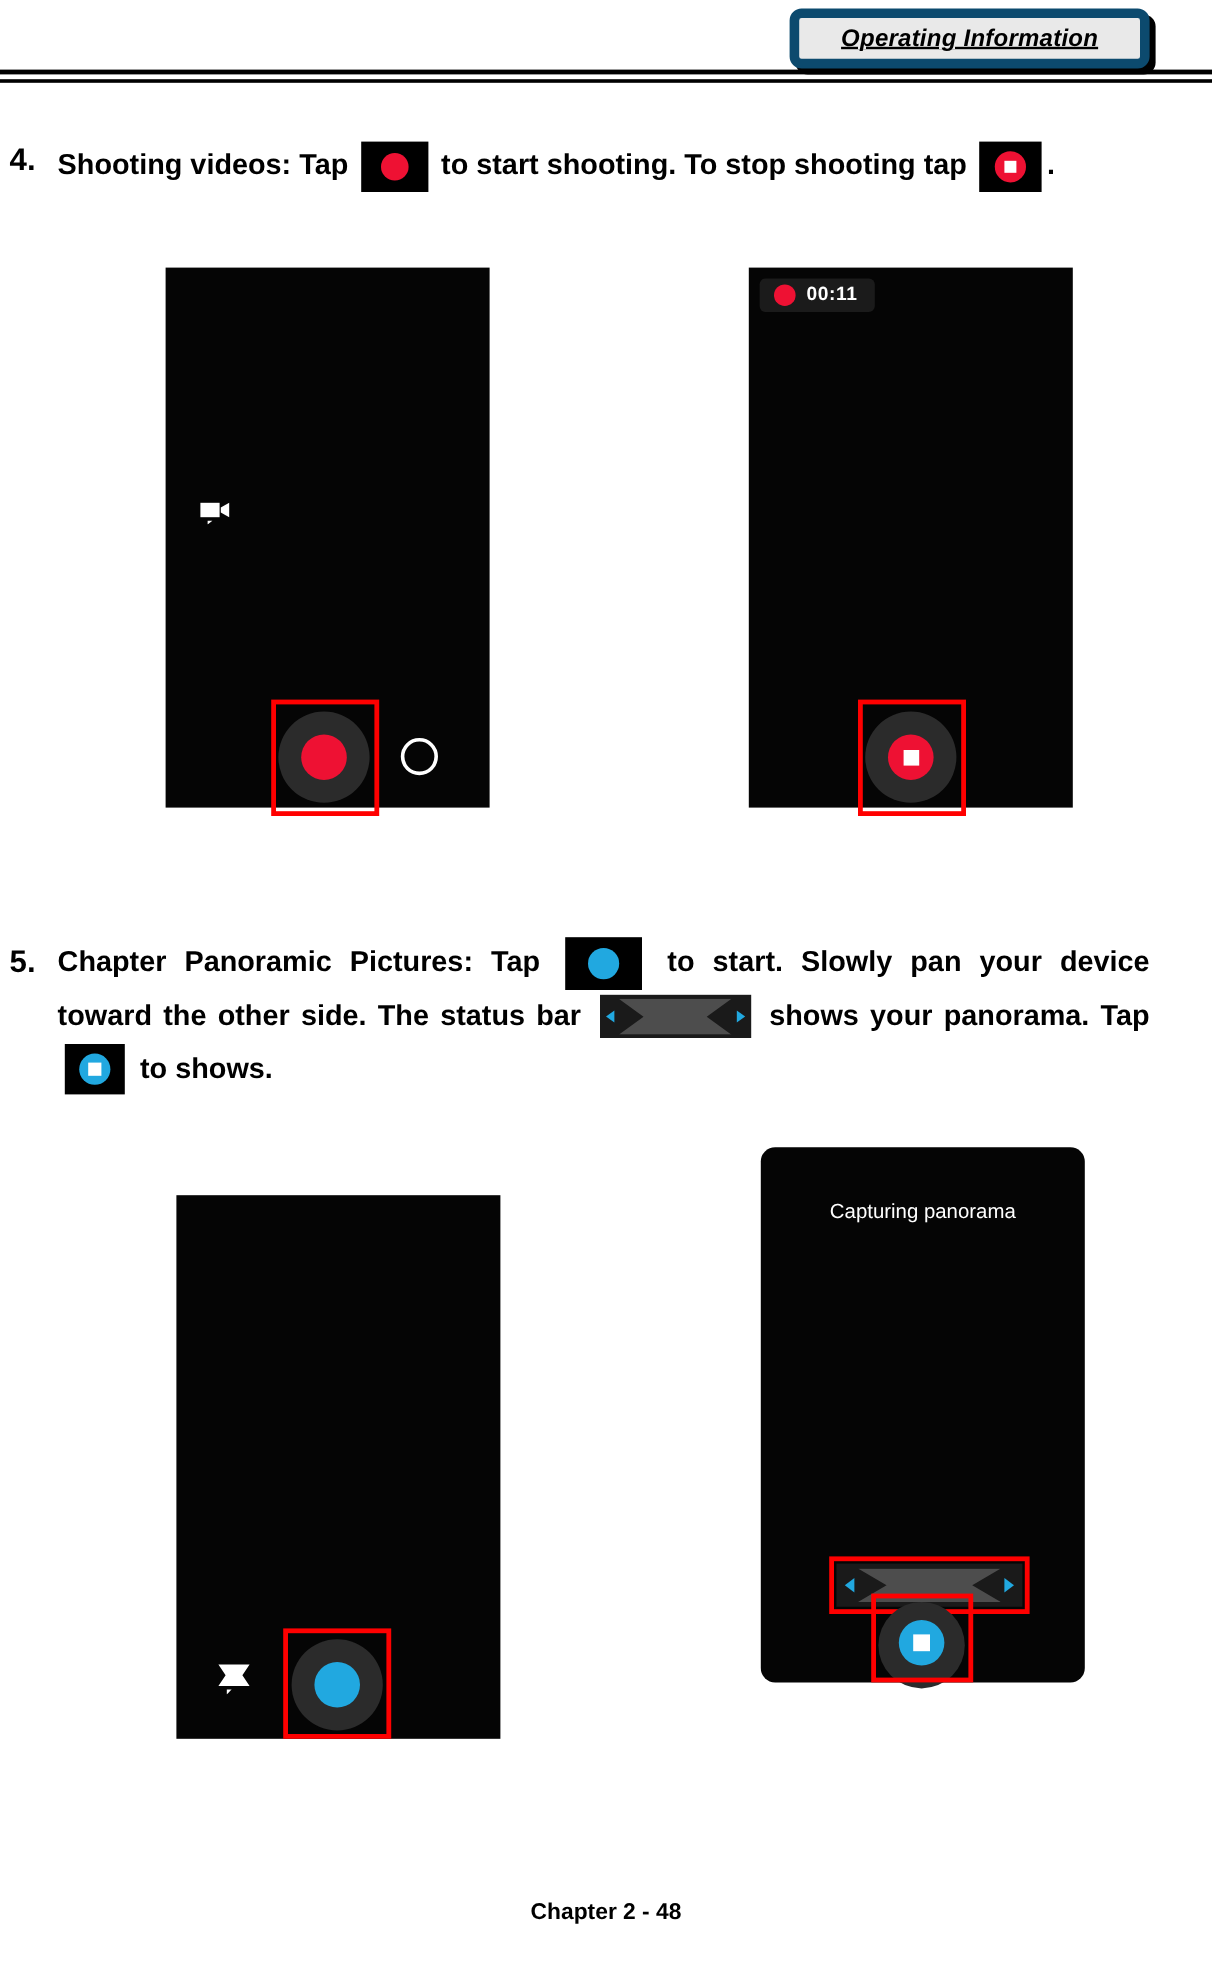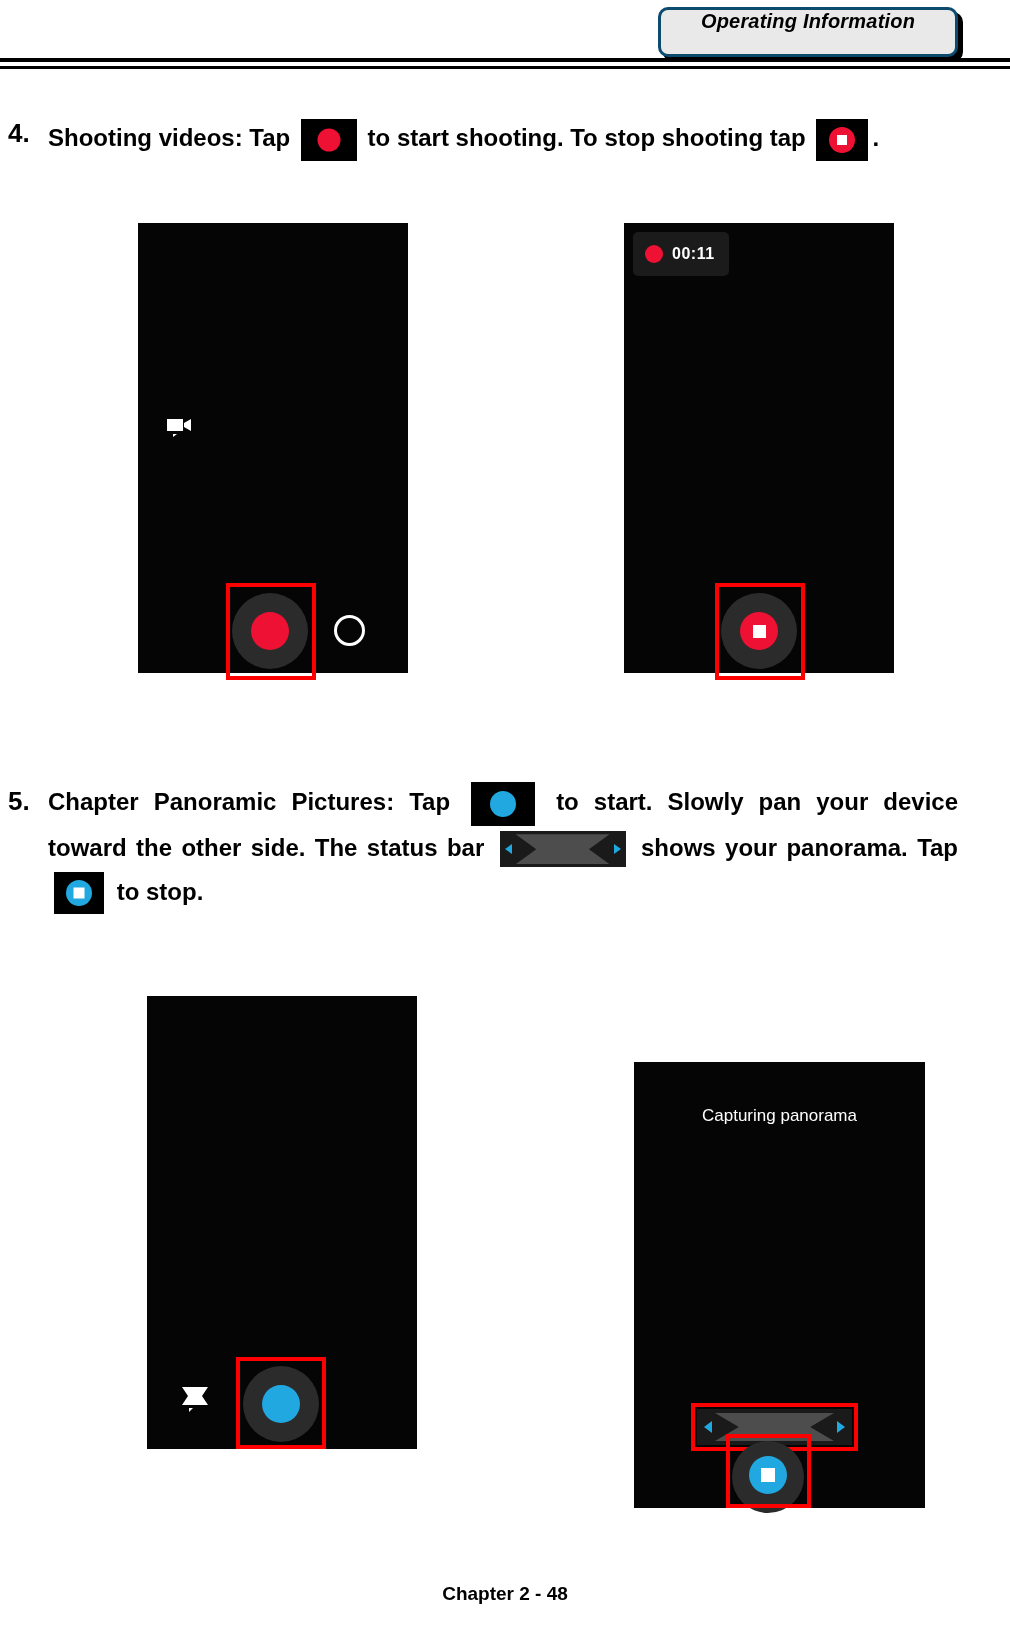--- a/index.html
+++ b/index.html
@@ -23,26 +23,28 @@
     left: 0;
     width: 1010px;
     height: 72px;
   }
   .header-tab {
     position: absolute;
     right: 52px;
     top: 7px;
     width: 300px;
     height: 50px;
-    border: 3px solid #0c4a6e;
+    border: 8px solid #0c4a6e;
     border-radius: 10px;
     background: #e9e9e9;
     box-sizing: border-box;
     display: flex;
+    align-items: center;
     justify-content: center;
+    text-decoration: underline;
   }
   .header-tab-shadow {
     position: absolute;
     right: 47px;
     top: 12px;
     width: 300px;
     height: 50px;
     border-radius: 10px;
     background: #000000;
   }
@@ -325,21 +327,21 @@
       <polygon points="7,19 11,19 7,22" fill="#ffffff"></polygon>
     </svg>
   </div>
   <div class="shutter-outer" style="left:94px; top:370px; width:76px; height:76px;"></div>
   <div class="shutter-inner" style="left:113px; top:389px; width:38px; height:38px; background:#ee1133;"></div>
   <div class="white-ring" style="left:196px; top:392px; width:31px; height:31px;"></div>
   <div class="redbox" style="left:88px; top:360px; width:90px; height:97px;"></div>
 </div>
 
 <div class="phone" style="left:624px; top:223px; width:270px; height:450px;">
-  <div class="rec-badge" style="left:9px; top:9px; width:96px; height:44px;">
+  <div class="rec-badge" style="left:9px; top:9px; width:96px; height:28px;">
     <span class="reddot"></span>
     <span class="time">00:11</span>
   </div>
   <div class="shutter-outer" style="left:97px; top:370px; width:76px; height:76px;"></div>
   <div class="shutter-inner" style="left:116px; top:389px; width:38px; height:38px; background:#ee1133;"></div>
   <div style="position:absolute; left:129px; top:402px; width:13px; height:13px; background:#ffffff;"></div>
   <div class="redbox" style="left:91px; top:360px; width:90px; height:97px;"></div>
 </div>
 
 <div class="item-num" style="left:8px; top:786px;">5.</div>
@@ -352,36 +354,36 @@
   <span class="chip chip-statusbar">
     <span class="bow"></span>
     <span class="arrow-l"></span>
     <span class="arrow-r"></span>
   </span>
   <span>shows your panorama. Tap</span>
   <span class="chip chip-pano-stop">
     <span class="dot"></span>
     <span class="sq"></span>
   </span>
-  <span>to stop.</span>
+  <span>to shows.</span>
 </div>
 
 <div class="phone" style="left:147px; top:996px; width:270px; height:453px;">
   <div class="mode-icon" style="left:34px; top:390px;">
     <svg width="28" height="26" viewBox="0 0 28 26">
       <polygon points="1,1 27,1 21,10 27,19 1,19 7,10" fill="#ffffff"></polygon>
       <polygon points="8,22 12,22 8,26" fill="#ffffff"></polygon>
     </svg>
   </div>
   <div class="shutter-outer" style="left:96px; top:370px; width:76px; height:76px;"></div>
   <div class="shutter-inner" style="left:115px; top:389px; width:38px; height:38px; background:#21a8e0;"></div>
   <div class="redbox" style="left:89px; top:361px; width:90px; height:92px;"></div>
 </div>
 
-<div class="phone" style="left:634px; top:1062px; width:291px; height:446px;">
+<div class="phone" style="left:634px; top:956px; width:270px; height:446px;border-radius:12px;">
   <div class="cap-label" style="top:44px;">Capturing panorama</div>
   <div class="pano-bar" style="left:63px; top:347px; width:155px; height:36px;">
     <div class="bow"></div>
     <div class="arrow-l"></div>
     <div class="arrow-r"></div>
   </div>
   <div class="redbox" style="left:57px; top:341px; width:167px; height:48px;"></div>
   <div class="shutter-outer" style="left:98px; top:379px; width:72px; height:72px;"></div>
   <div class="shutter-inner" style="left:115px; top:394px; width:38px; height:38px; background:#21a8e0;"></div>
   <div style="position:absolute; left:127px; top:406px; width:14px; height:14px; background:#ffffff;"></div>

